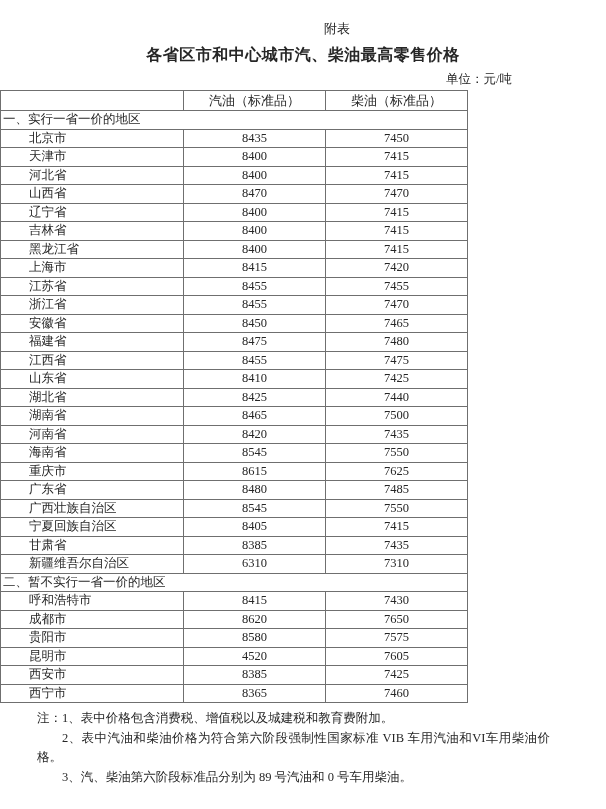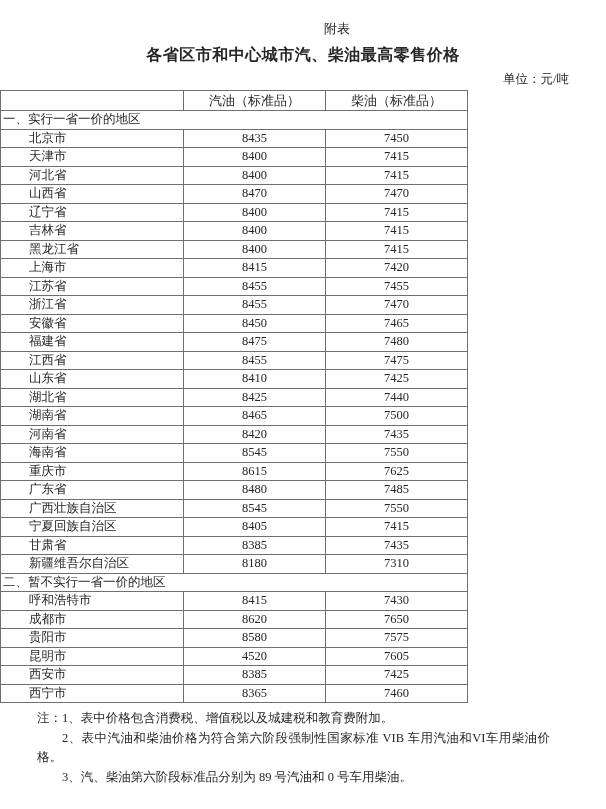--- a/index.html
+++ b/index.html
@@ -27,21 +27,21 @@
   }
   .title {
     margin: 8px 0 0 0;
     text-align: center;
     font-size: 16px;
     font-weight: bold;
     letter-spacing: 0.5px;
     line-height: 20px;
   }
   .unit {
-    margin: 7px 37px 3px 0;
+    margin: 7px 94px 3px 0;
     text-align: right;
     font-size: 12.5px;
     line-height: 15px;
     font-family: Liberation Serif, serif;
   }
   table.price-table {
     width: 467px;
     border-collapse: collapse;
     table-layout: fixed;
   }
@@ -226,21 +226,21 @@
           <td class="num">8405</td>
           <td class="num">7415</td>
         </tr>
         <tr>
           <td class="region">甘肃省</td>
           <td class="num">8385</td>
           <td class="num">7435</td>
         </tr>
         <tr>
           <td class="region">新疆维吾尔自治区</td>
-          <td class="num">8180</td>
+          <td class="num">6310</td>
           <td class="num">7310</td>
         </tr>
         <tr class="section-row">
           <td colspan="3">二、暂不实行一省一价的地区</td>
         </tr>
         <tr>
           <td class="region">呼和浩特市</td>
           <td class="num">8415</td>
           <td class="num">7430</td>
         </tr>

